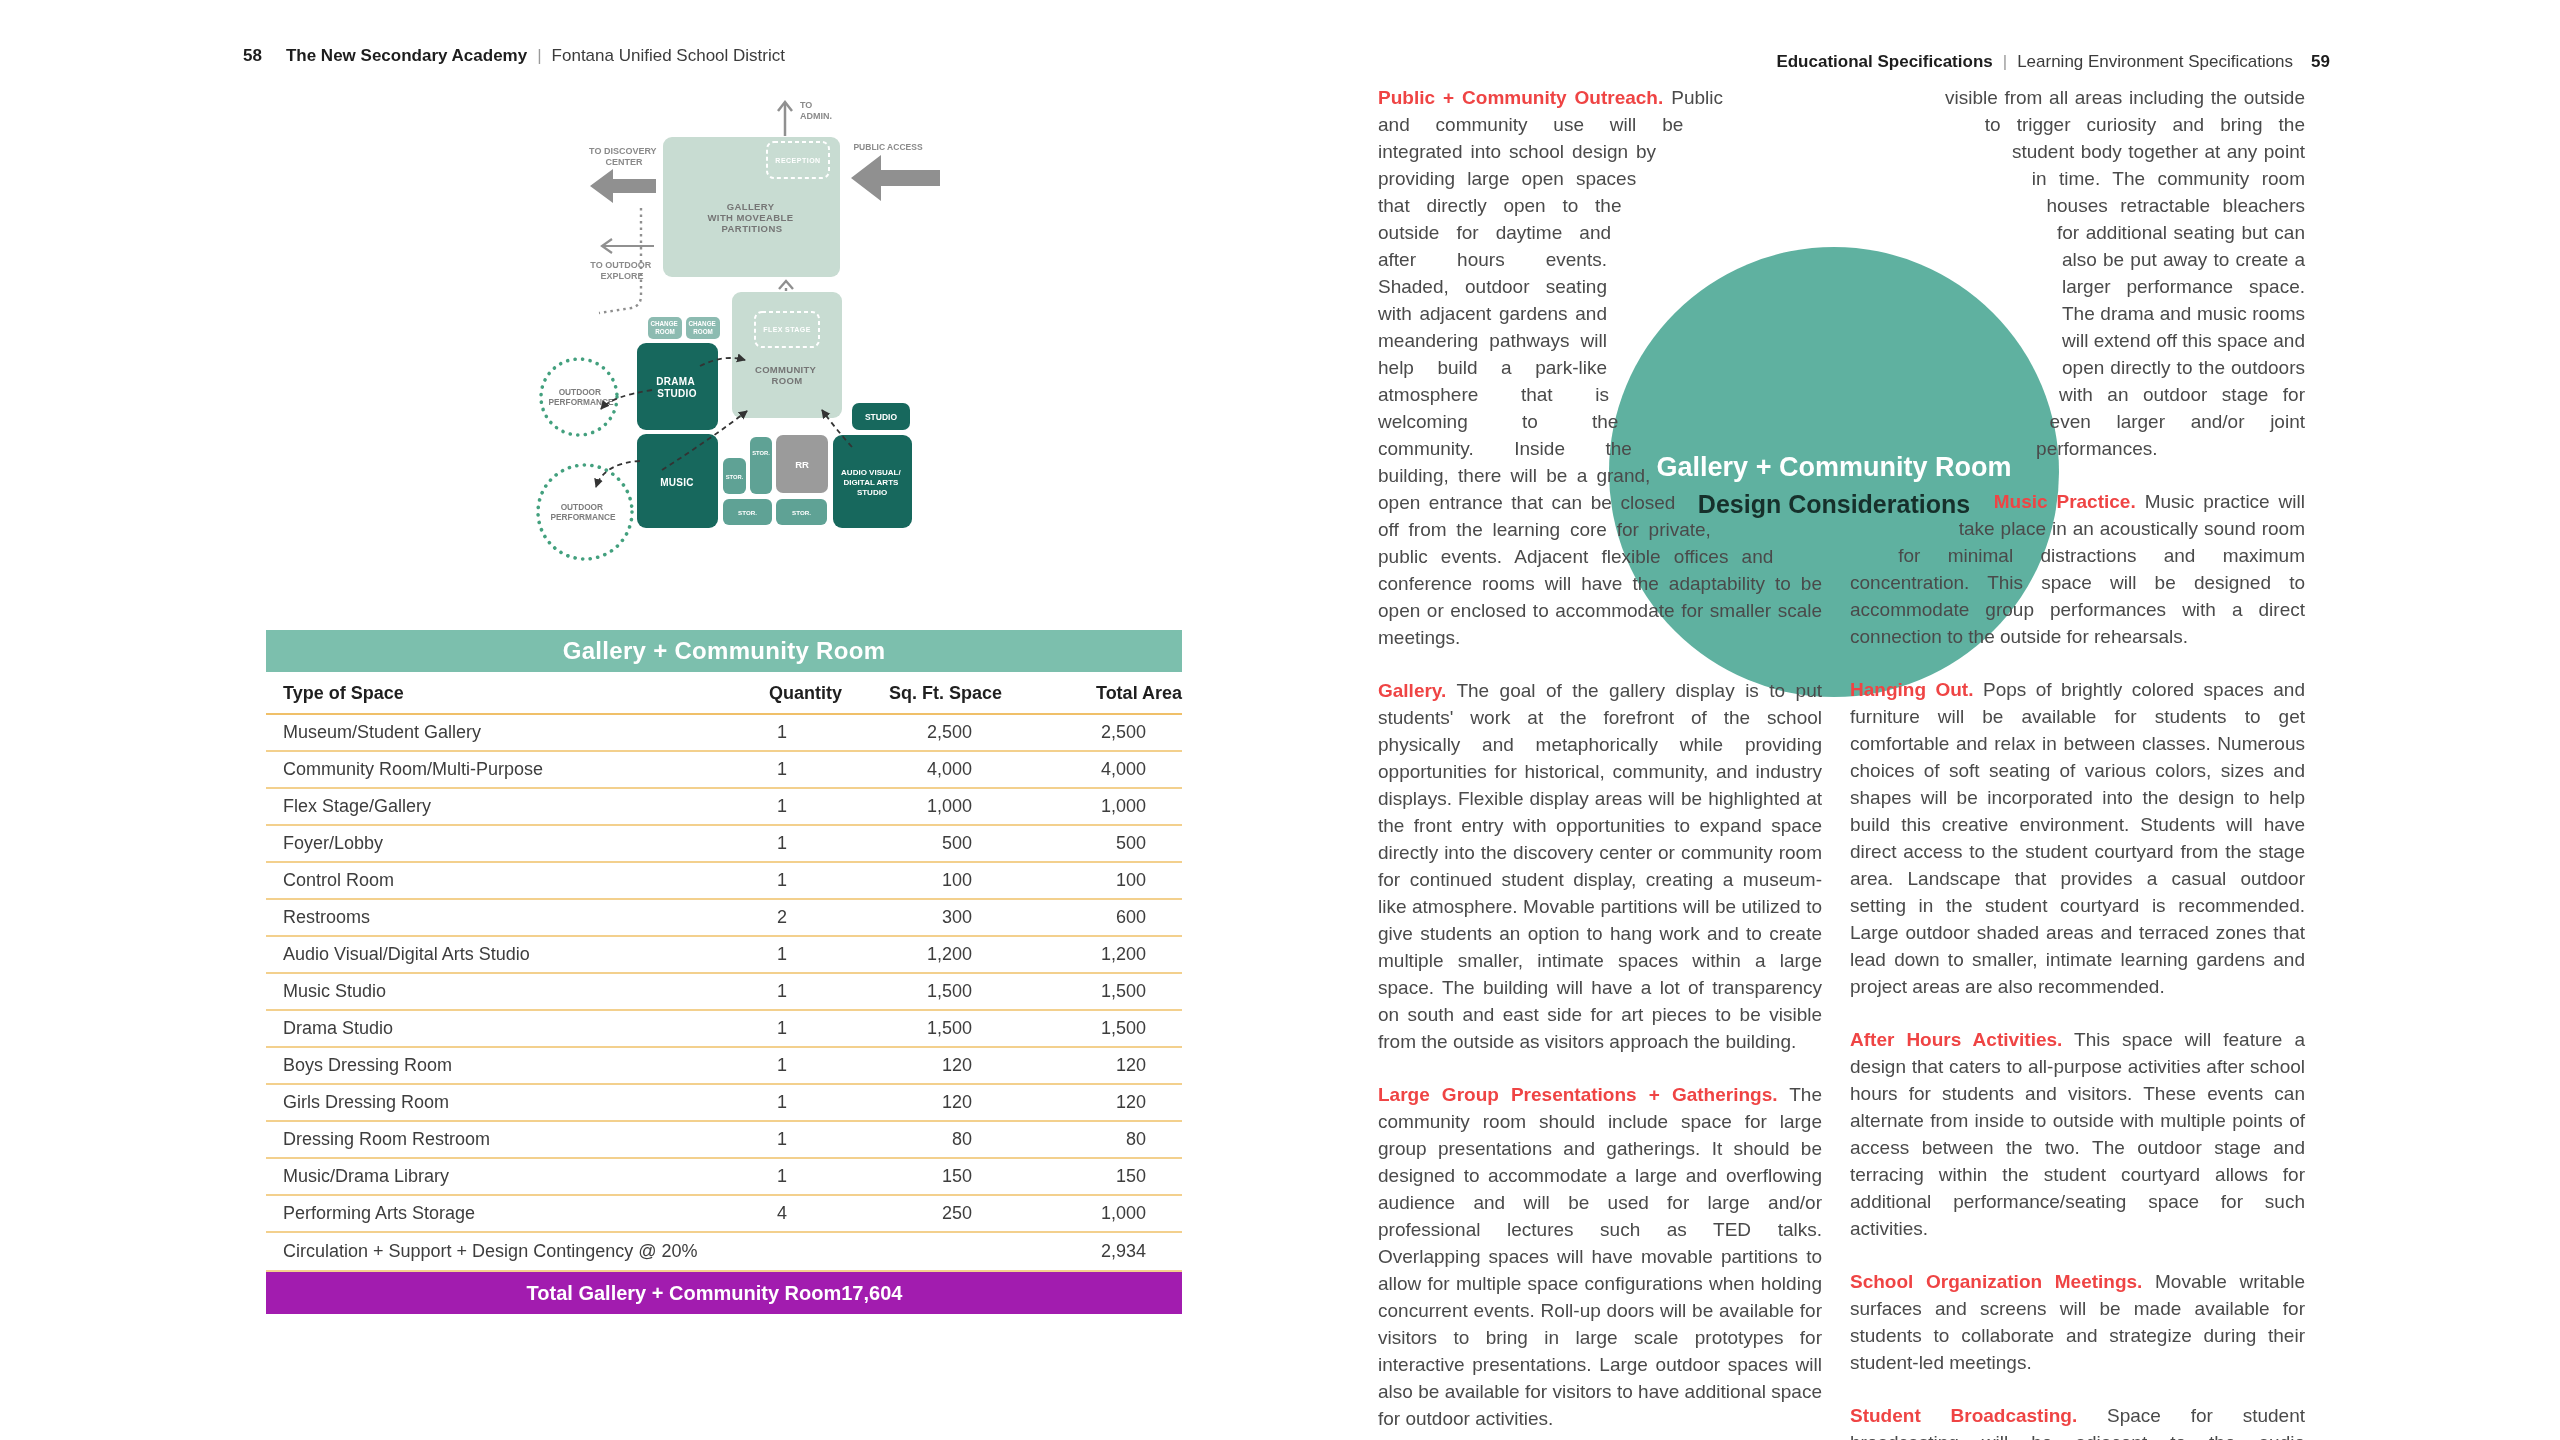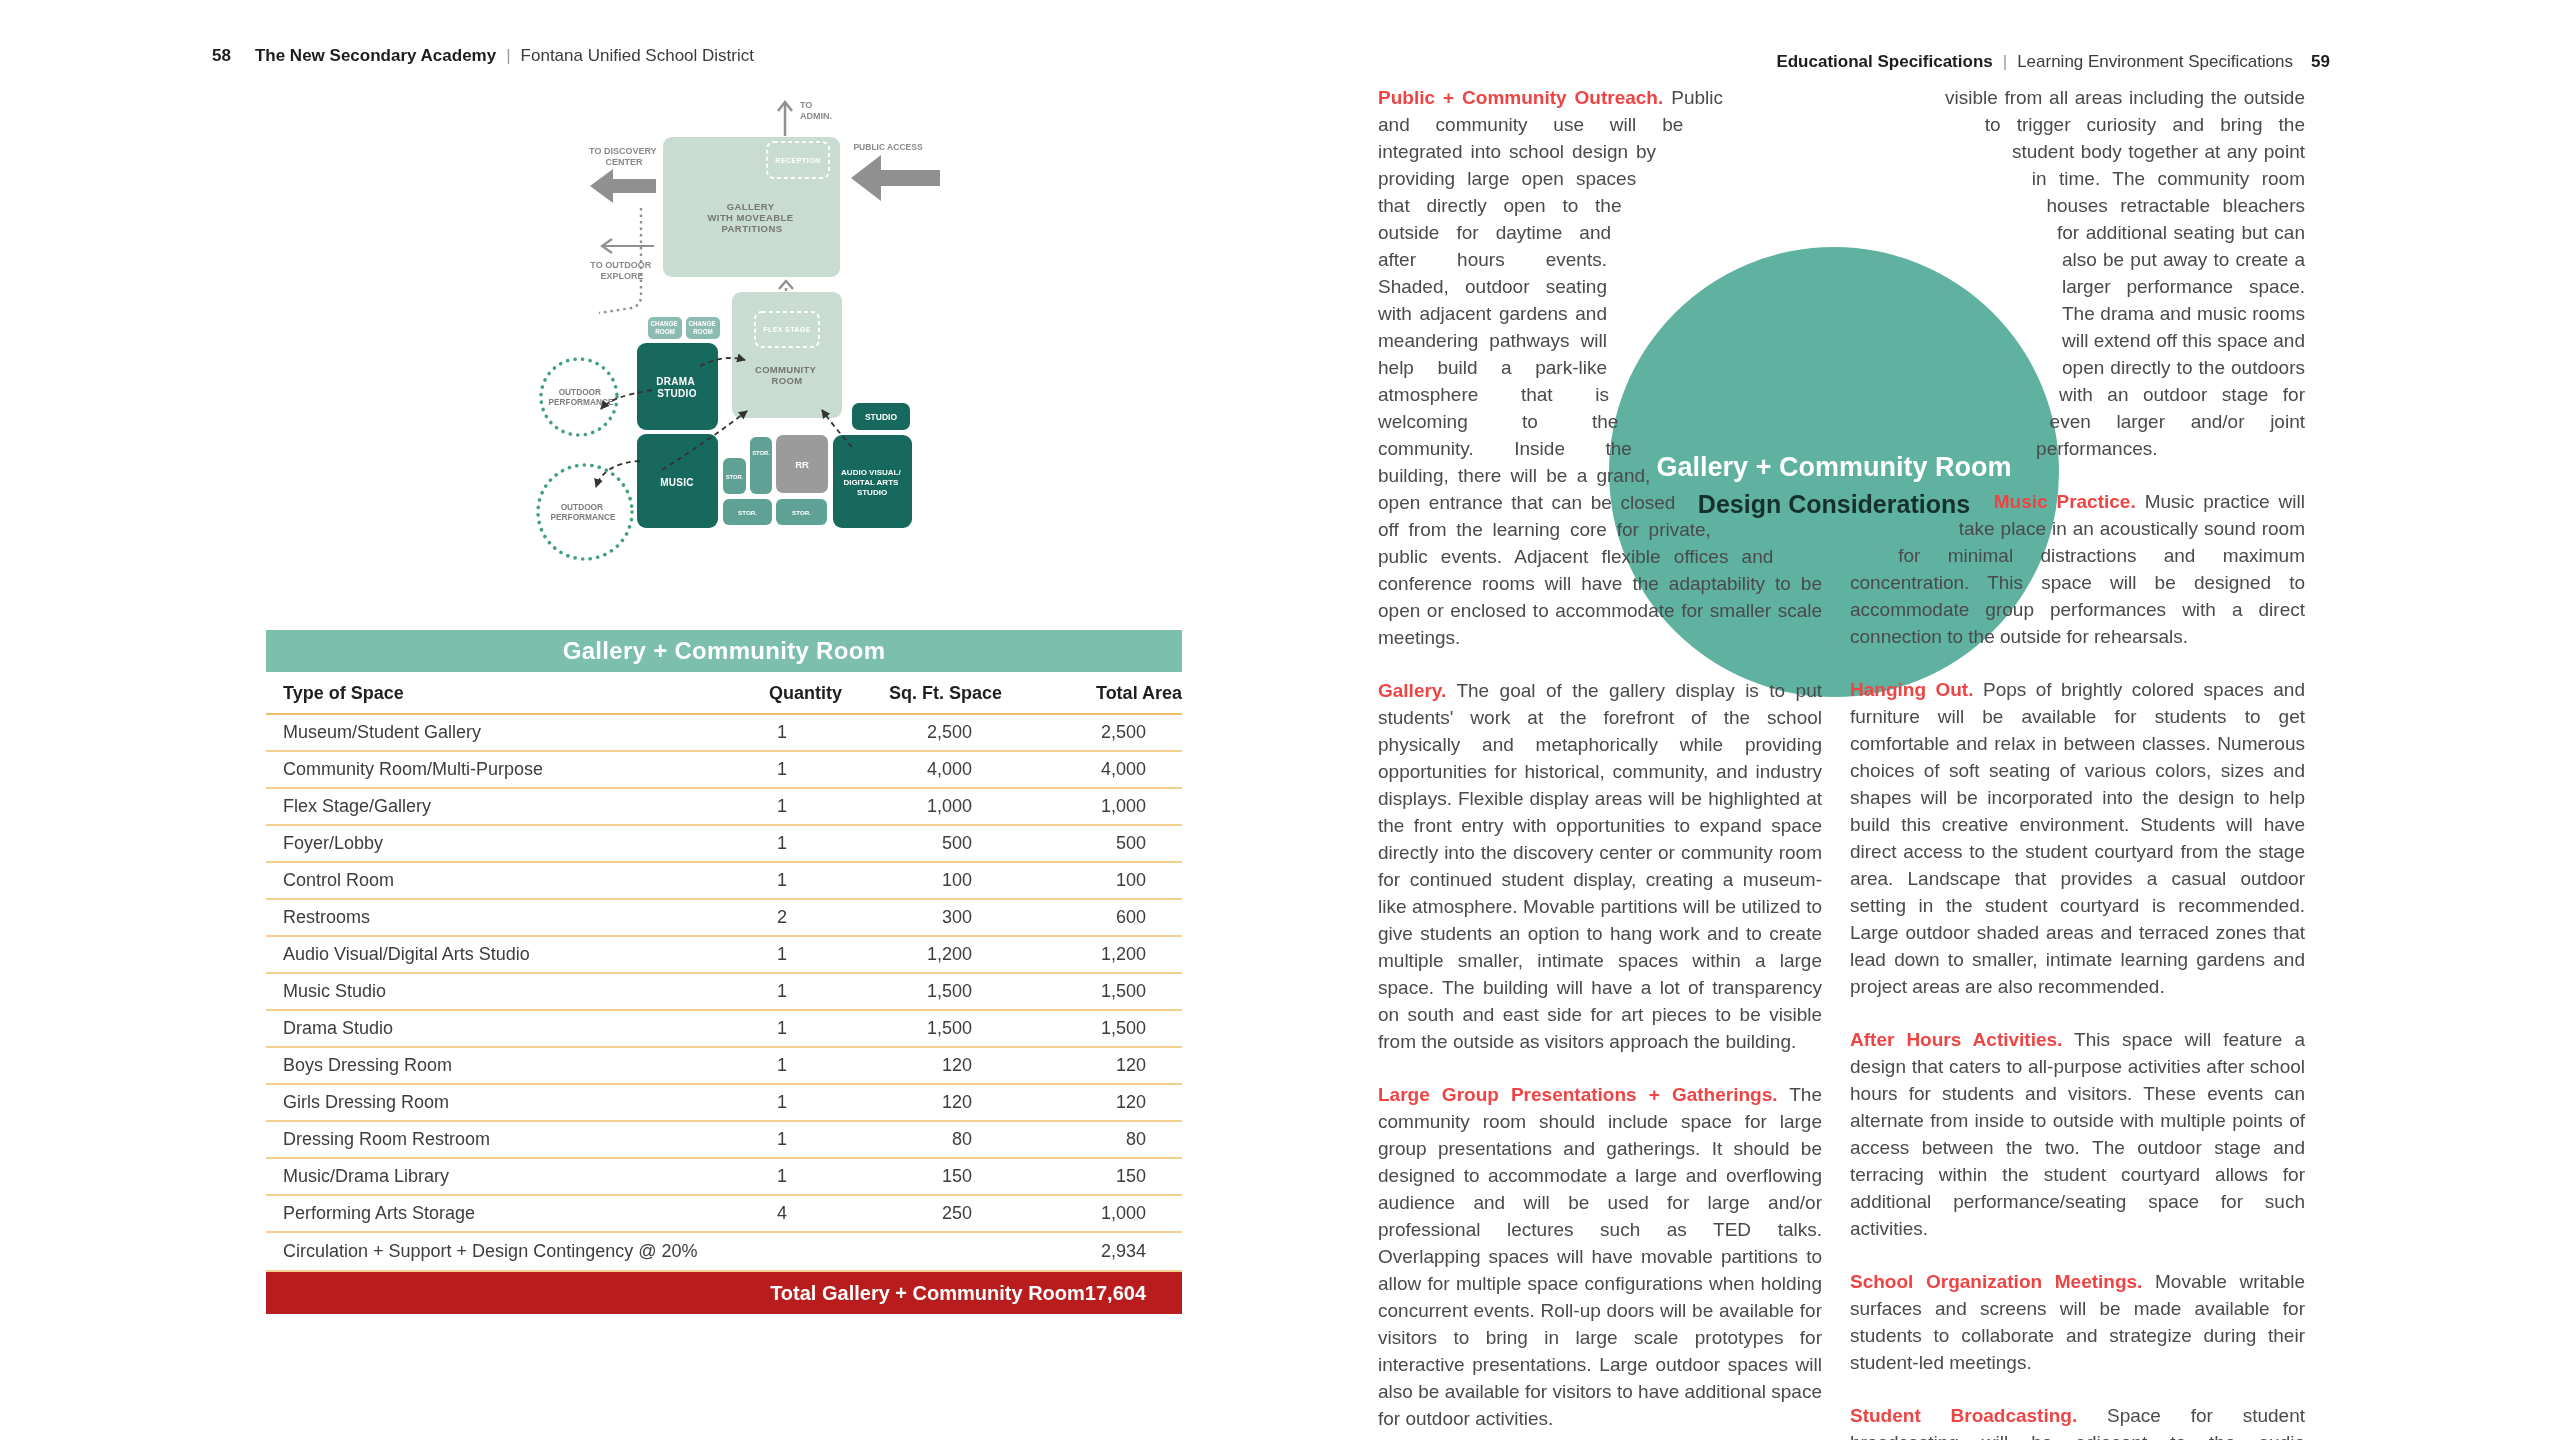--- a/index.html
+++ b/index.html
@@ -5,21 +5,21 @@
   html,body{margin:0;padding:0;background:#ffffff;}
   body{width:2560px;height:1440px;position:relative;overflow:hidden;
        font-family:"Liberation Sans", sans-serif;color:#4a4a4a;}
 
   
   .hdr{position:absolute;display:flex;align-items:baseline;font-size:17px;white-space:nowrap;}
   .hdr .pg{font-weight:bold;color:#1d1d1d;}
   .hdr .ttl{font-weight:bold;color:#1d1d1d;margin-left:24px;}
   .hdr .sep{color:#9a9a9a;margin:0 10px;font-weight:300;}
   .hdr .sub{color:#3c3c3c;}
-  .hdrL{left:212px;top:46px;text-align:center;}
+  .hdrL{left:243px;top:46px;text-align:center;}
   .hdrR{right:230px;top:52px;}
   .hdrR .ttl{margin-left:0;}
   .hdrR .pg{margin-left:18px;}
 
   
   .diagram{position:absolute;left:520px;top:80px;width:420px;height:510px;}
   .diagram text{font-family:"Liberation Sans", sans-serif;}
 
   
   .tablewrap{position:absolute;left:266px;top:630px;width:916px;}
@@ -32,22 +32,22 @@
   table.spec th.cc{text-align:right;padding-left:0;}
   table.spec td{padding:7px 0;border-bottom:2px solid #f3d08d;}
   table.spec td.t{padding-left:17px;}
   table.spec td.q{text-align:center;}
   table.spec td.s{text-align:right;padding-right:30px;}
   table.spec td.a{text-align:right;padding-right:36px;}
   table.spec tr.hrow th{border-bottom:2px solid #f0c069;}
   tr.subtotal td{font-weight:bold;color:#141414;font-size:19px;padding:9px 0;}
   tr.subtotal td.t{padding-left:17px;}
   tr.circ td{padding:8px 0;}
-  .totalbar{background:#b91c1c;color:#fff;font-weight:bold;font-size:20px;height:42px;
-            display:flex;align-items:center;justify-content:flex-end;
+  .totalbar{background:#a21caf;color:#fff;font-weight:bold;font-size:20px;height:42px;
+            display:flex;align-items:center;justify-content:center;
             padding:0 36px 0 17px;box-sizing:border-box;}
 
   
   .circleBig{position:absolute;left:1609px;top:247px;width:450px;height:450px;border-radius:50%;
              background:#5fb1a0;display:flex;flex-direction:column;align-items:center;
              justify-content:center;text-align:center;padding-top:26px;box-sizing:border-box;z-index:0;}
   .circleBig .c1{color:#ffffff;font-weight:bold;font-size:27px;}
   .circleBig .c2{color:#16302b;font-weight:bold;font-size:25px;margin-top:7px;}
 
   .col{position:absolute;top:84px;font-size:19px;line-height:27px;text-align:justify;

